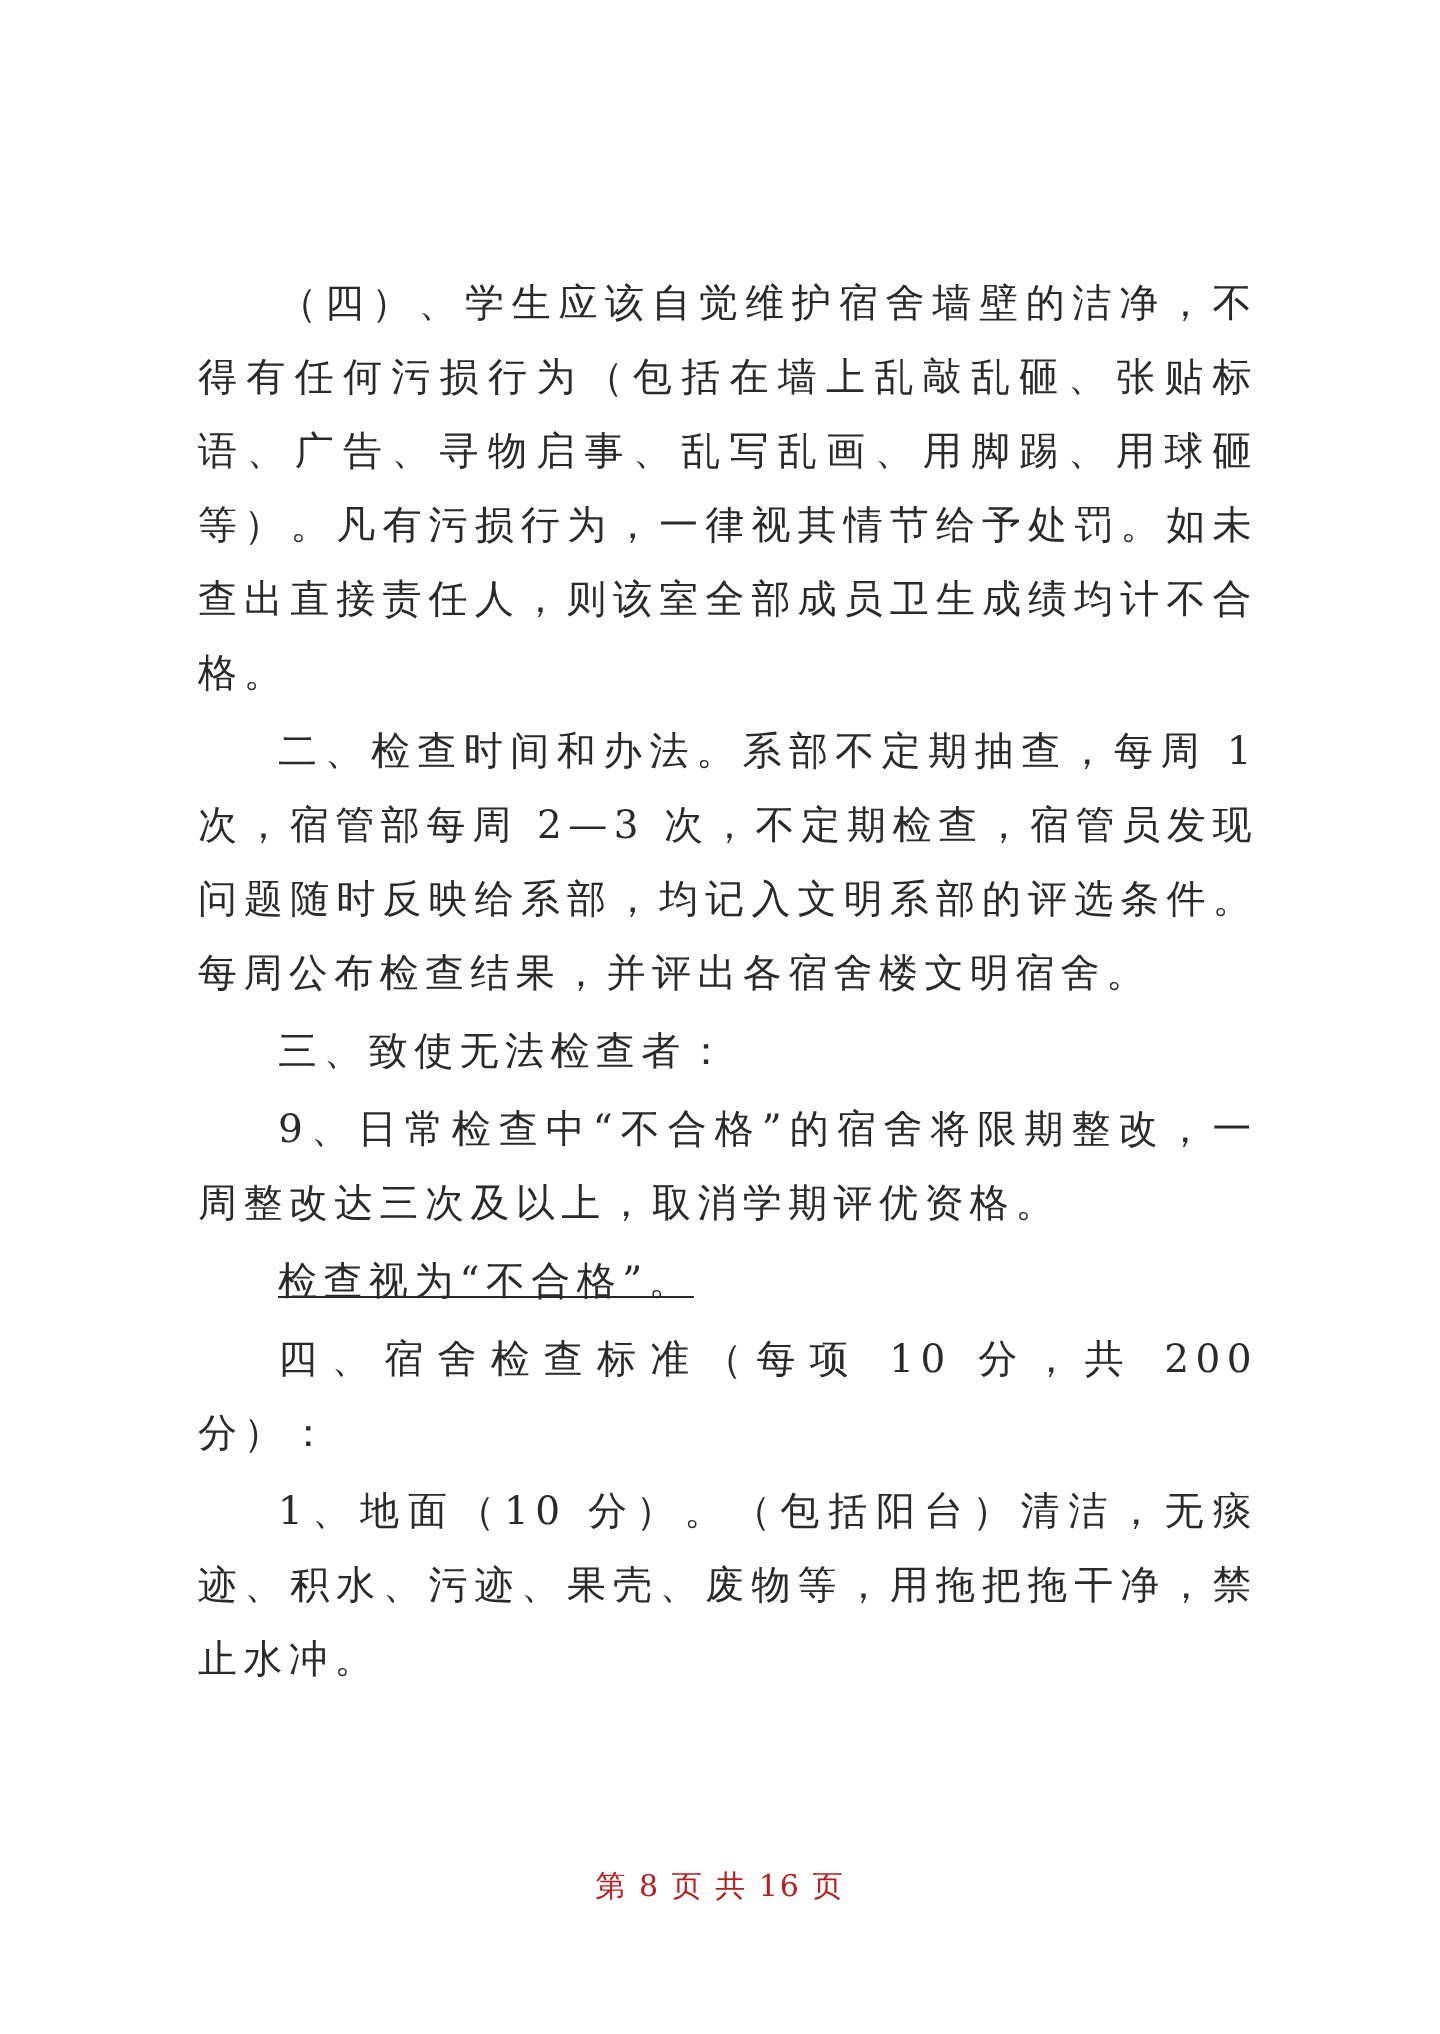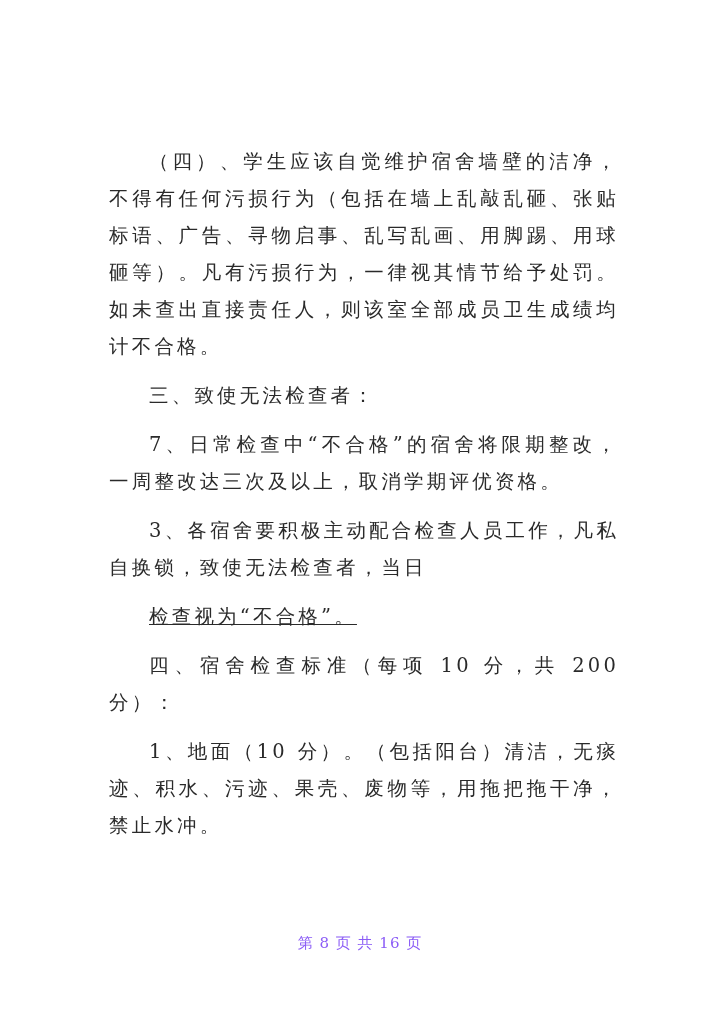--- a/index.html
+++ b/index.html
@@ -22,21 +22,21 @@
       height: 1017px;
       background: #ffffff;
     }
     .content {
       position: absolute;
       left: 97px;
       top: 131px;
       width: 534px;
     }
     .para {
-      margin: 12px;
+      margin: 2px;
       font-size: 19.5px;
       line-height: 37px;
       letter-spacing: 3.2px;
       text-align: justify;
       text-align-last: left;
       word-break: break-all;
     }
     .para.indent {
       text-indent: 40px;
     }
@@ -44,32 +44,32 @@
       padding-left: 40px;
       text-decoration: underline;
     }
     .footer {
       position: absolute;
       left: 0;
       width: 720px;
       top: 934px;
       text-align: center;
       font-size: 15px;
-      color: #8b5cf6;
+      color: #b91c1c;
       letter-spacing: 1px;
     }
   </style>
 </head>
 <body>
 
 <div class="page">
   <div class="content">
     <p class="para indent">（四）、学生应该自觉维护宿舍墙壁的洁净，不得有任何污损行为（包括在墙上乱敲乱砸、张贴标语、广告、寻物启事、乱写乱画、用脚踢、用球砸等）。凡有污损行为，一律视其情节给予处罚。如未查出直接责任人，则该室全部成员卫生成绩均计不合格。</p>
+    <p class="para indent">二、检查时间和办法。系部不定期抽查，每周 1 次，宿管部每周 2—3 次，不定期检查，宿管员发现问题随时反映给系部，均记入文明系部的评选条件。每周公布检查结果，并评出各宿舍楼文明宿舍。</p>
     <p class="para indent">三、致使无法检查者：</p>
-    <p class="para indent">7、日常检查中“不合格”的宿舍将限期整改，一周整改达三次及以上，取消学期评优资格。</p>
-    <p class="para indent">3、各宿舍要积极主动配合检查人员工作，凡私自换锁，致使无法检查者，当日</p>
+    <p class="para indent">9、日常检查中“不合格”的宿舍将限期整改，一周整改达三次及以上，取消学期评优资格。</p>
     <p class="para indent-only">检查视为“不合格”。</p>
     <p class="para indent">四、宿舍检查标准（每项 10 分，共 200 分）：</p>
     <p class="para indent">1、地面（10 分）。（包括阳台）清洁，无痰迹、积水、污迹、果壳、废物等，用拖把拖干净，禁止水冲。</p>
   </div>
 
   <div class="footer">第 8 页  共 16 页</div>
 </div>
 
 </body></html>

